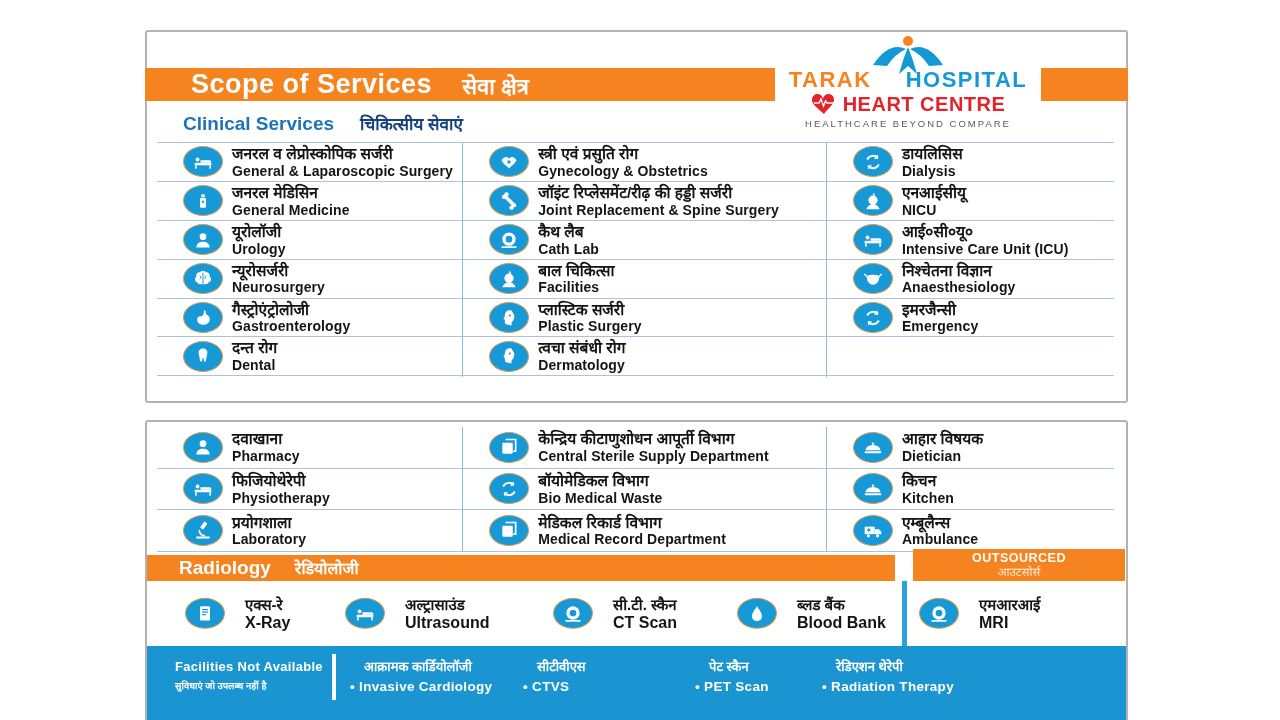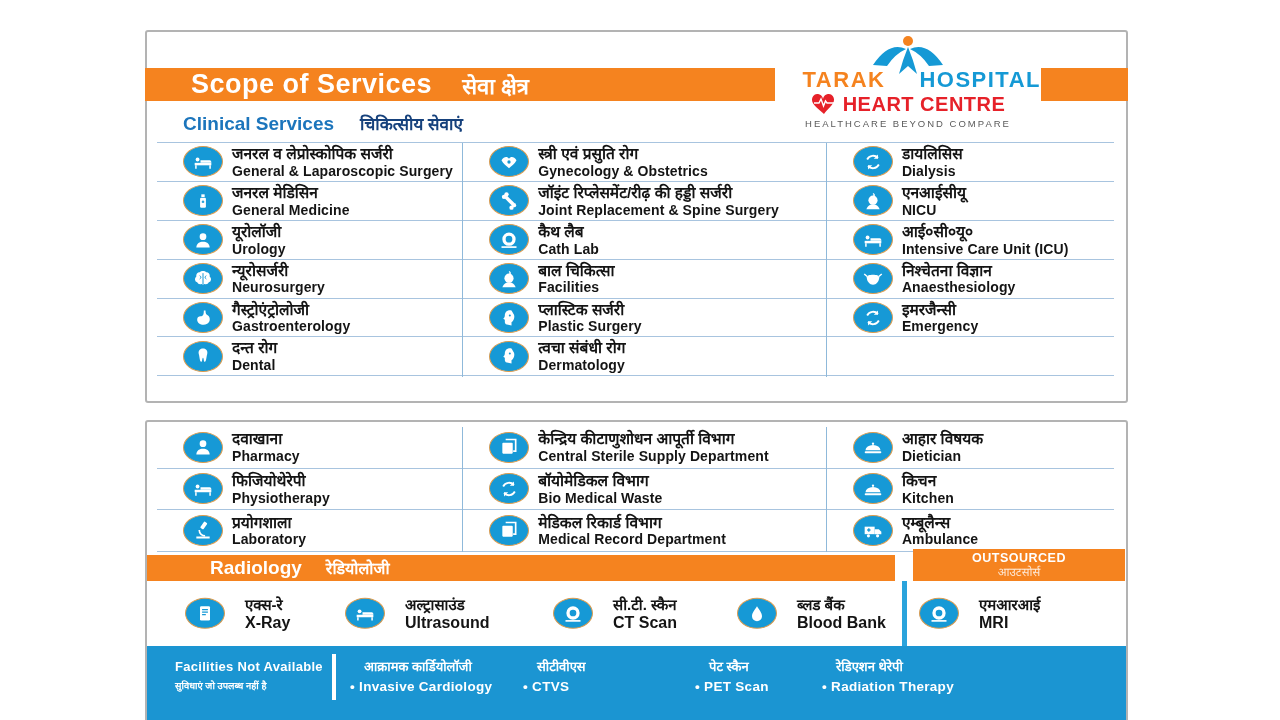--- a/index.html
+++ b/index.html
@@ -19,21 +19,21 @@
   .scope-hi{color:#fff;font-weight:bold;font-size:22px;}
   .support-bar{position:absolute;left:-2px;width:983px;bottom:-2px;height:27px;background:#F5831F;
     display:flex;align-items:center;padding-left:46px;box-sizing:border-box;gap:24px;}
   .bar-en{color:#fff;font-weight:bold;font-size:19px;}
   .bar-hi{color:#fff;font-weight:bold;font-size:16px;}
 
   
   .logo-panel{position:absolute;left:628px;top:2px;width:266px;height:101px;background:#fff;z-index:3;
     text-align:center;}
   .logo-fig{position:absolute;left:50%;top:1px;transform:translateX(-50%);width:86px;height:40px;}
-  .logo-names{position:absolute;top:33px;left:0;right:0;display:flex;justify-content:flex-end;gap:34px;}
+  .logo-names{position:absolute;top:33px;left:0;right:0;display:flex;justify-content:center;gap:34px;}
   .logo-n1{color:#F5831F;font-weight:bold;font-size:22px;letter-spacing:1.5px;}
   .logo-n2{color:#1599D5;font-weight:bold;font-size:22px;letter-spacing:1.5px;}
   .logo-heart-line{position:absolute;top:59px;left:0;right:0;display:flex;justify-content:center;
     align-items:center;gap:6px;}
   .logo-sub{color:#E62129;font-weight:bold;font-size:20px;letter-spacing:.5px;}
   .logo-tag{position:absolute;top:84px;left:0;right:0;color:#5a5a5a;font-size:9.5px;letter-spacing:2px;}
 
   
   .clin-heading{position:absolute;top:80px;left:36px;display:flex;gap:26px;align-items:baseline;}
   .clin-heading .h-en{color:#1C75BC;font-weight:bold;font-size:19px;}
@@ -57,21 +57,21 @@
   .ic-wrap{width:40px;height:31px;border-radius:50%;background:#1699D6;border:1px solid #DB9C50;
     display:flex;align-items:center;justify-content:center;flex:none;box-sizing:border-box;}
   .ic-wrap svg{width:20px;height:20px;}
   .svc-txt{line-height:1;}
   .hi-line{display:block;font-size:15.5px;font-weight:700;color:#141414;line-height:1.15;white-space:nowrap;}
   .en-line{display:block;font-size:14px;font-weight:800;color:#141414;line-height:1.15;white-space:nowrap;
     letter-spacing:.1px;}
 
   
   .rad-bar{position:absolute;left:-2px;top:133px;width:750px;height:26px;background:#F5831F;
-    display:flex;align-items:center;padding-left:65px;box-sizing:border-box;gap:24px;}
+    display:flex;align-items:center;padding-left:34px;box-sizing:border-box;gap:24px;}
   .out-bar{position:absolute;left:766px;top:127px;width:212px;height:32px;background:#F5831F;
     text-align:center;color:#fff;box-sizing:border-box;padding-top:3px;}
   .out-en{display:block;font-size:12.5px;font-weight:800;letter-spacing:.5px;line-height:1.1;}
   .out-hi{display:block;font-size:11.5px;opacity:.82;line-height:1.2;}
   .rad-row{position:absolute;left:0;top:159px;width:100%;height:65px;}
   .rad-row .rad-item{position:absolute;top:50%;transform:translateY(-50%);display:flex;
     align-items:center;gap:20px;}
   .rad-items div.rad-item:nth-of-type(1){left:38px;}
   .rad-items div.rad-item:nth-of-type(2){left:198px;}
   .rad-items div.rad-item:nth-of-type(3){left:406px;}

